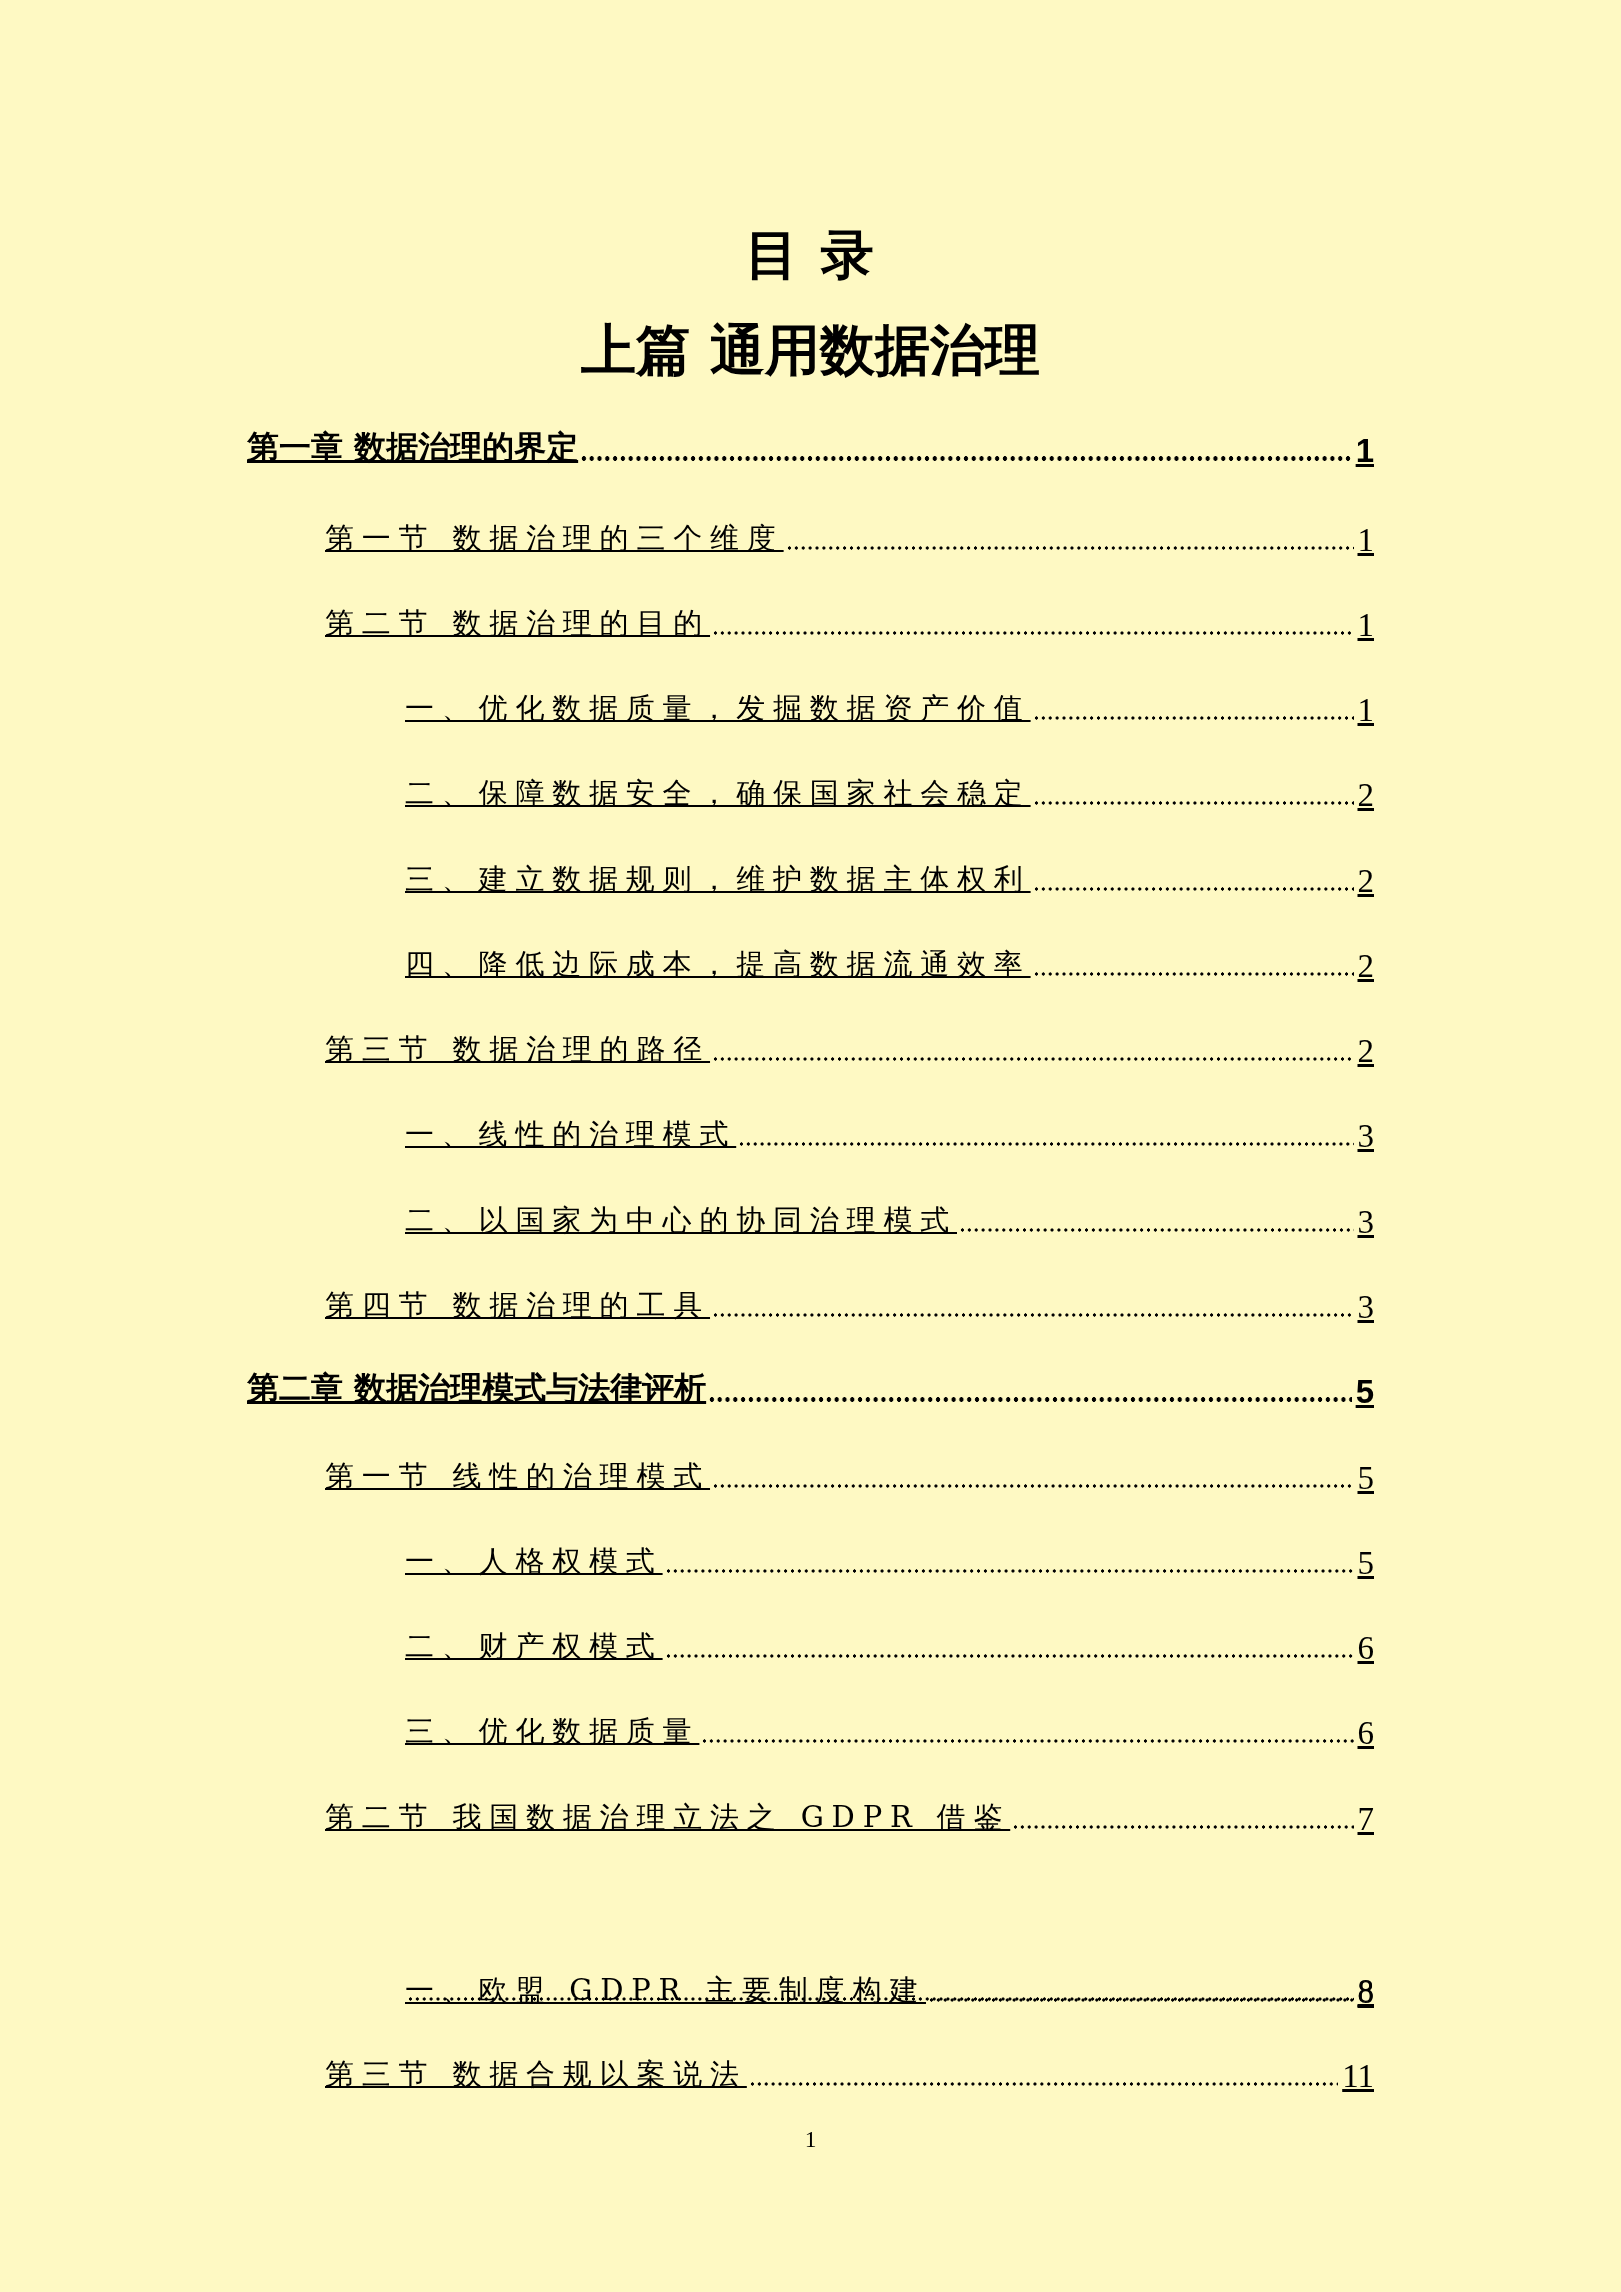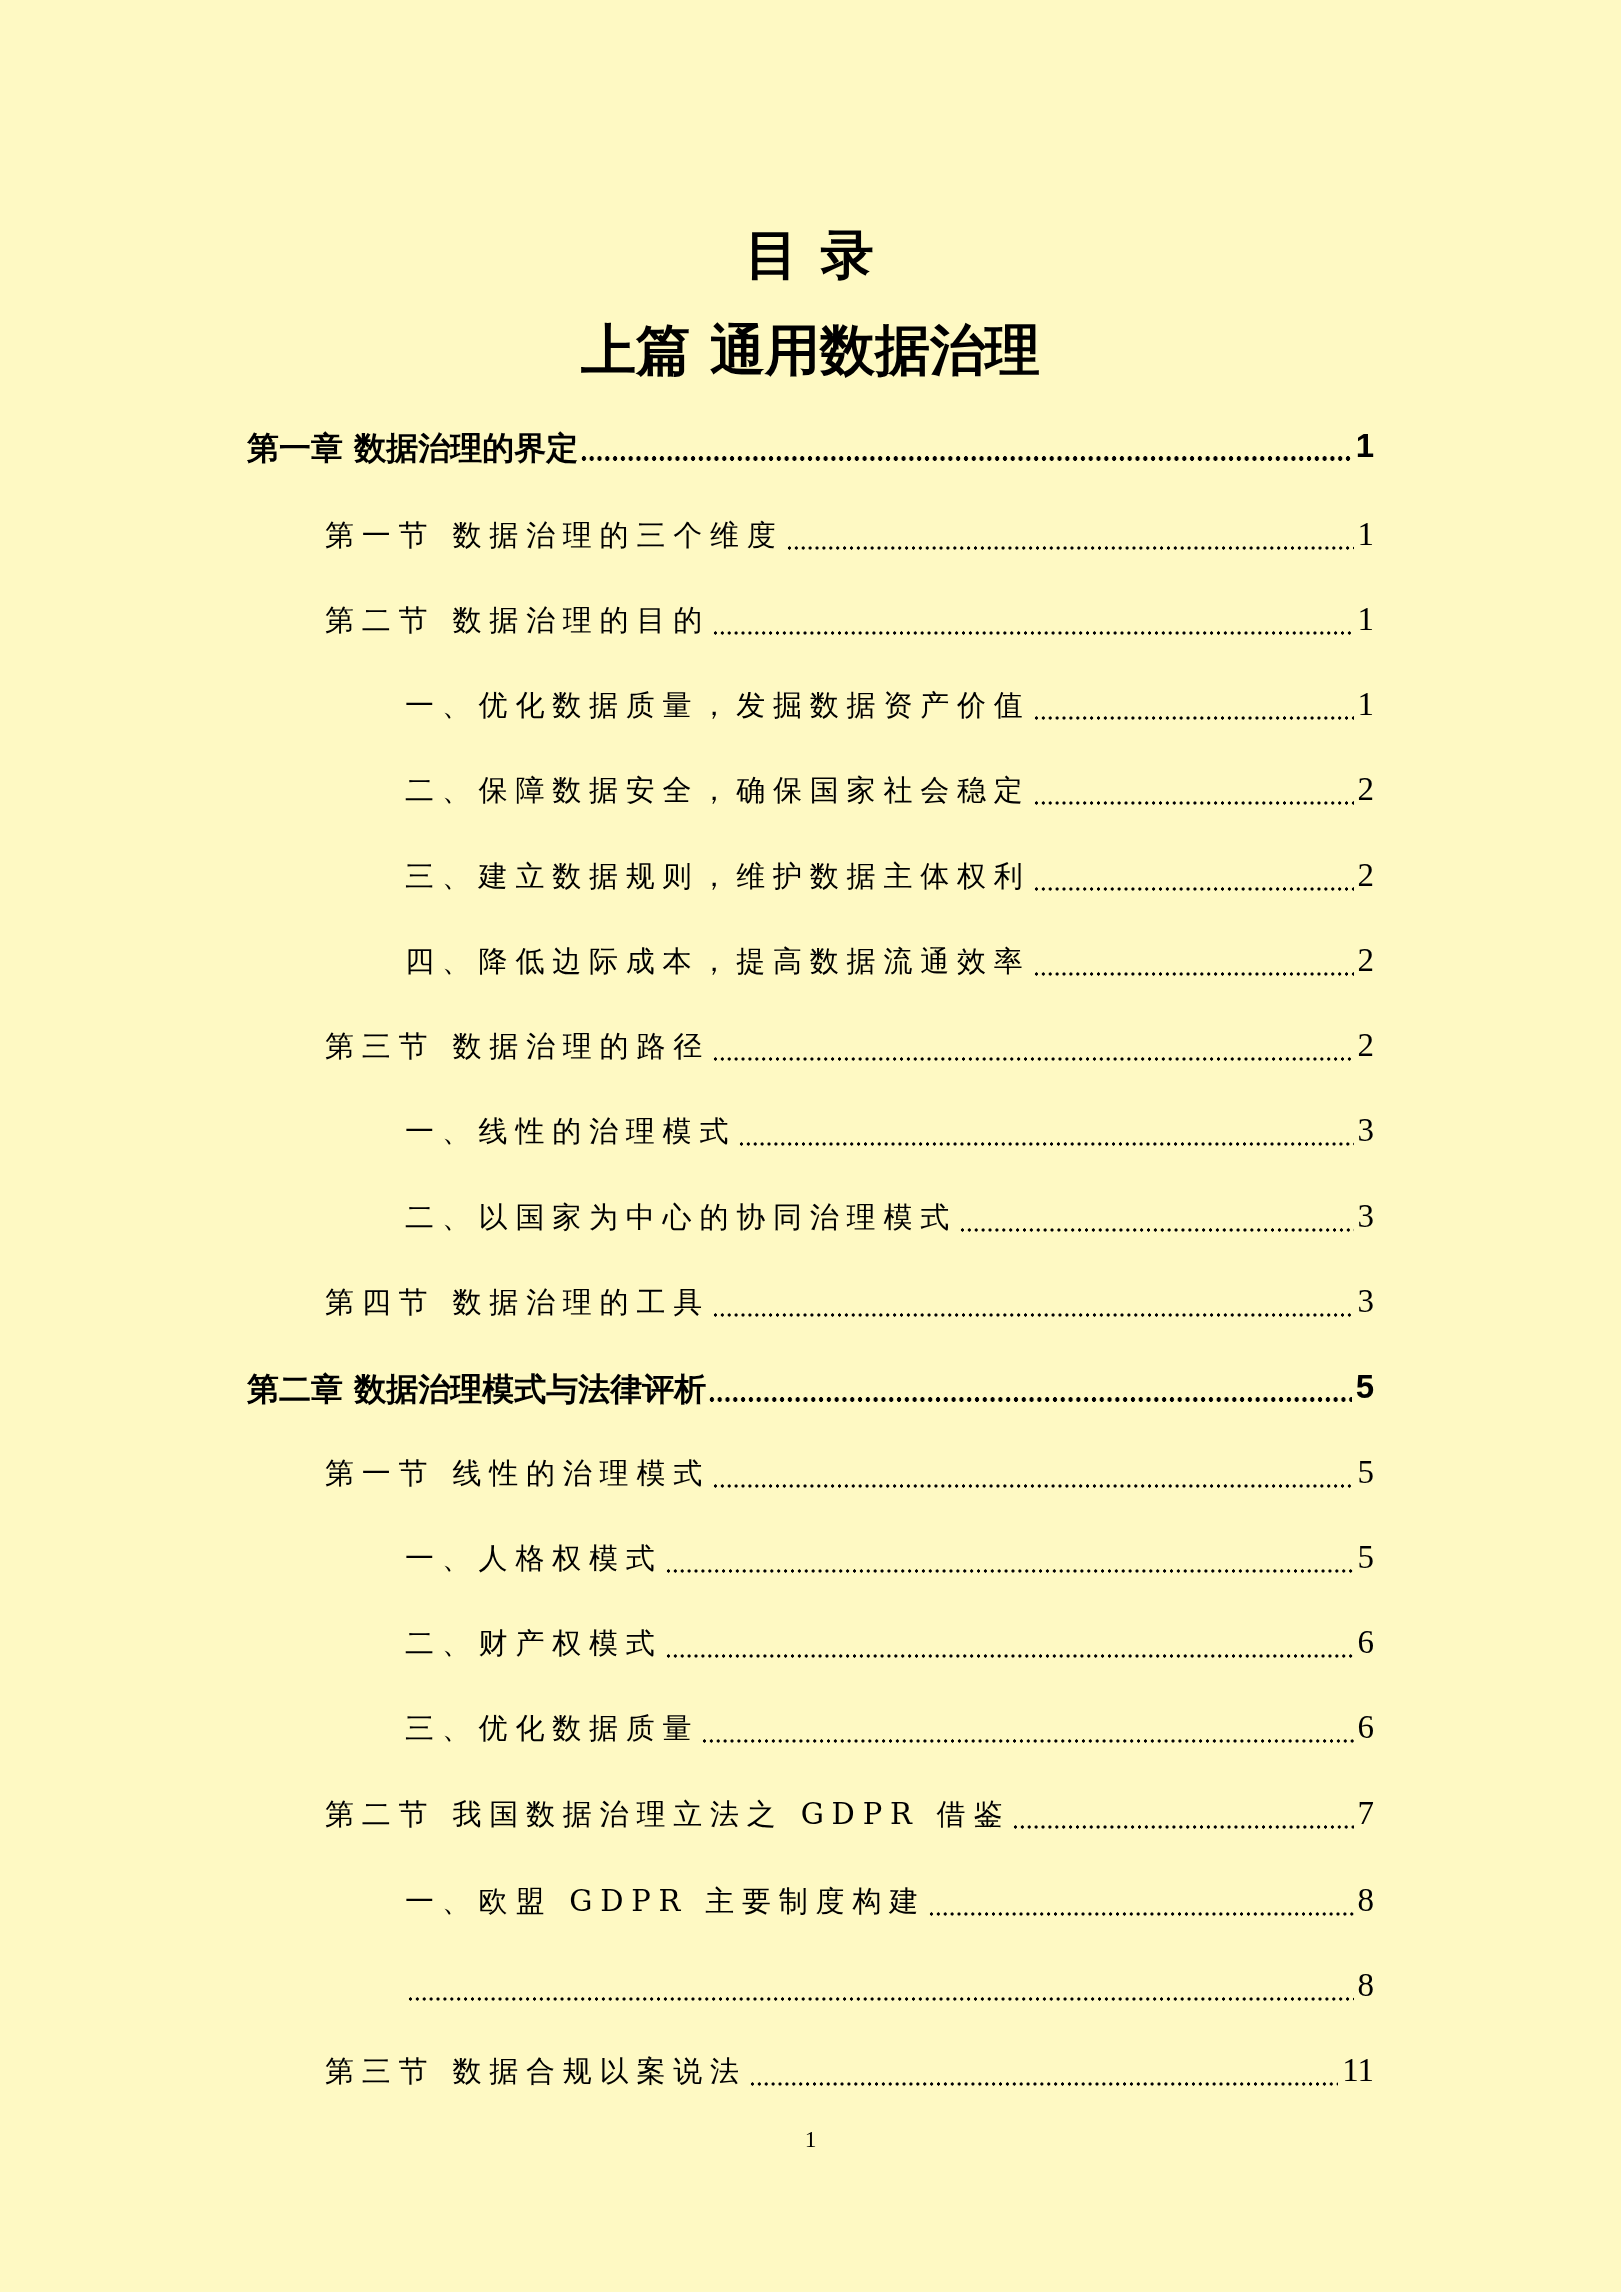--- a/index.html
+++ b/index.html
@@ -9,22 +9,23 @@
     position: absolute; left: 0; width: 1621px; top: 223px; text-align: center;
     font-family: "DejaVu Sans", sans-serif; font-weight: bold; font-size: 53px; line-height: 63px;
     letter-spacing: 2px;
   }
   .part-title {
     position: absolute; left: 0; width: 1621px; top: 315px; text-align: center;
     font-family: "DejaVu Sans", sans-serif; font-weight: bold; font-size: 55px; line-height: 71px;
   }
   .toc-list { position: absolute; left: 0; top: 0; width: 1621px; }
   .row {
-    position: absolute; display: flex; align-items: flex-start; right: 247px; height: 43px;
+    position: absolute; display: flex; align-items: flex-end; right: 247px; height: 43px;
     white-space: nowrap;
+    text-decoration: underline;
   }
   .row.level-1 { left: 247px; font-family: "DejaVu Sans", sans-serif; font-weight: bold; font-size: 32px; }
   .row.level-2 { left: 325px; font-family: "DejaVu Serif", serif; font-weight: normal; font-size: 29px; letter-spacing: 7.8px; }
   .row.level-3 { left: 405px; font-family: "DejaVu Serif", serif; font-weight: normal; font-size: 29px; letter-spacing: 7.8px; }
   .row .label { flex: 0 0 auto; }
   .row .leader {
     flex: 1 1 auto; margin: 0 3.9px 0 2px; height: 3.9px; align-self: flex-end; margin-bottom: 8.8px;
     background-image: radial-gradient(circle, #000 1.4px, transparent 1.8px);
     background-size: 6.9px 3.9px; background-repeat: repeat-x; background-position: left center;
   }
@@ -126,21 +127,21 @@
     <div class="row level-3" style="top:1709px">
       <span class="label">三、优化数据质量</span>
       <span class="leader"></span>
       <span class="page-num">6</span>
     </div>
     <div class="row level-2" style="top:1795px">
       <span class="label">第二节  我国数据治理立法之 GDPR 借鉴</span>
       <span class="leader"></span>
       <span class="page-num">7</span>
     </div>
-    <div class="row level-3" style="top:1882px">
+    <div class="row level-3" style="top:1968px">
       <span class="label">一、欧盟 GDPR 主要制度构建</span>
       <span class="leader"></span>
       <span class="page-num">8</span>
     </div>
     <div class="row level-3" style="top:1967px">
       <span class="leader"></span>
       <span class="page-num">8</span>
     </div>
     <div class="row level-2" style="top:2052px">
       <span class="label">第三节  数据合规以案说法</span>

